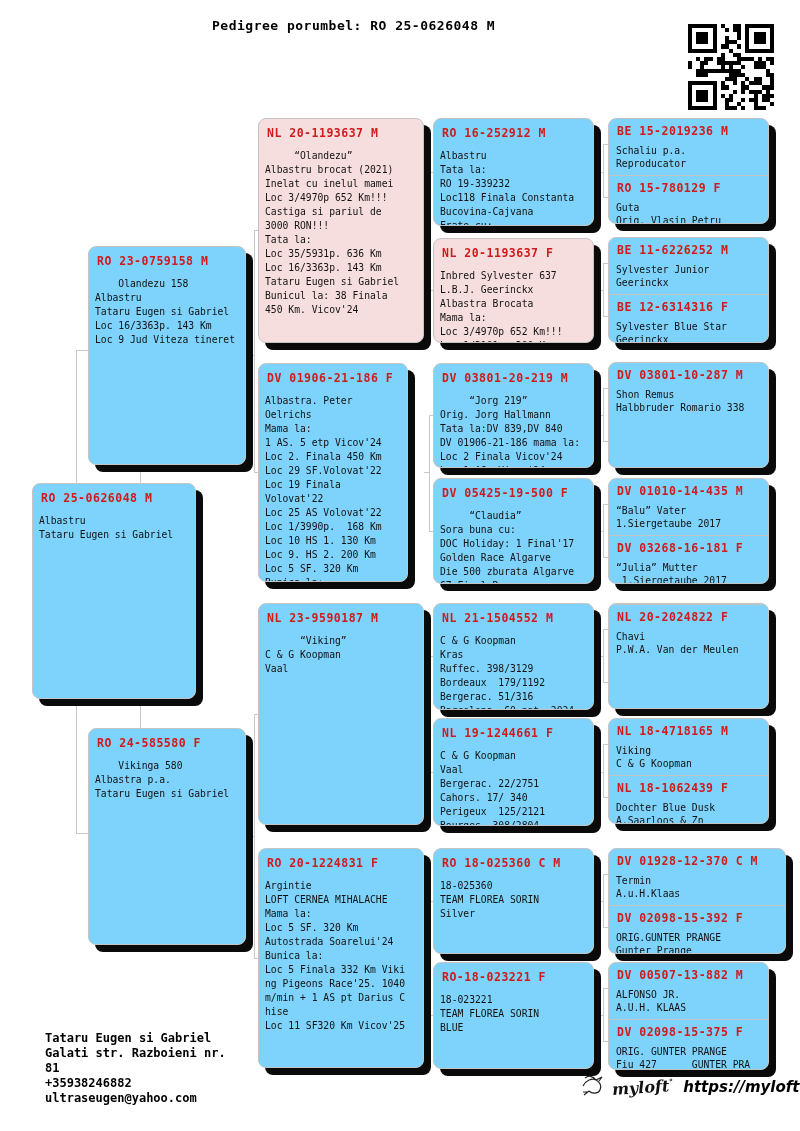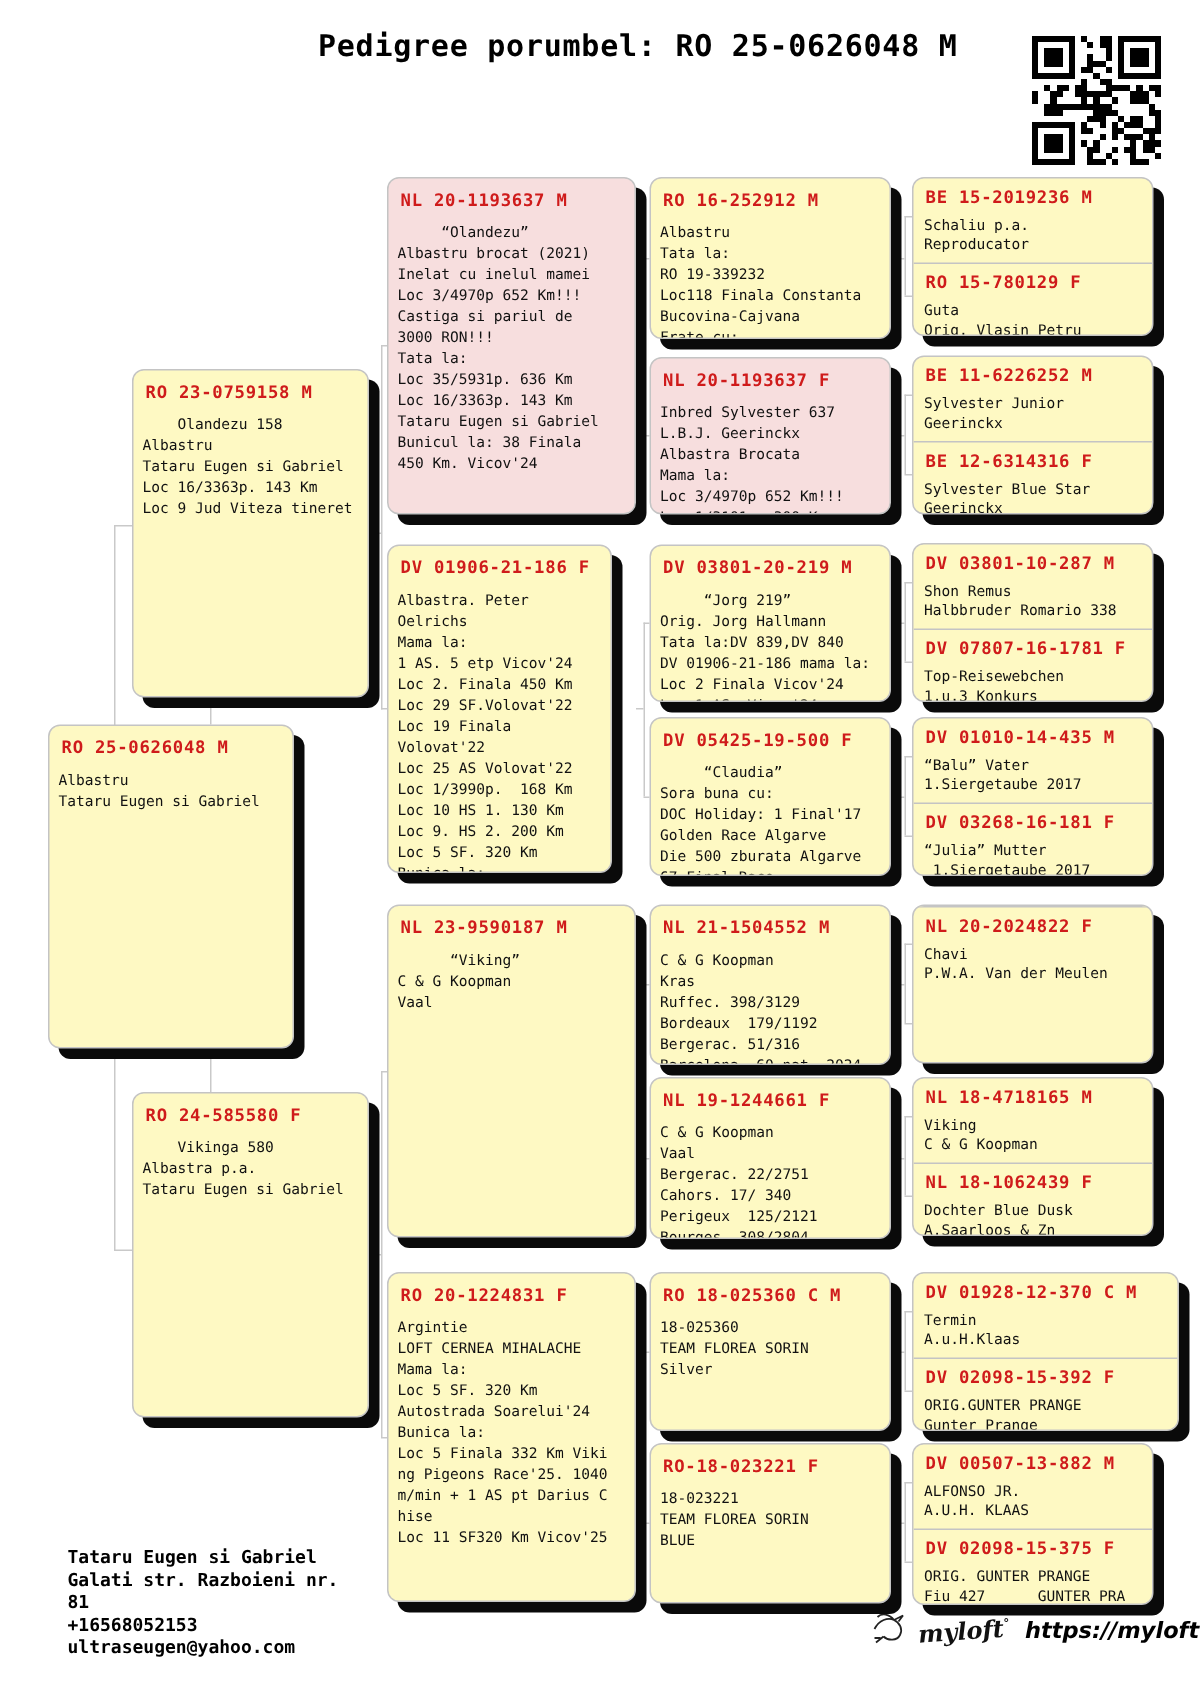--- a/index.html
+++ b/index.html
@@ -4,25 +4,25 @@
 <style>
   :root{
     --ring-red:#cf1b1b;
     --highlight:#f7dede;
     --line-gray:#c9c9c9;
     --shadow:#0a0a0a;
   }
   html,body{margin:0;padding:0;background:#fff;}
   #page{position:relative;width:800px;height:1131px;background:#fff;overflow:hidden;
         font-family:"DejaVu Sans Mono",monospace;color:#111;}
-  .title{position:absolute;left:212px;top:18px;font-size:20px;font-weight:bold;
+  .title{position:absolute;left:212px;top:18px;font-size:13px;font-weight:bold;
          letter-spacing:.5px;white-space:pre;color:#000;}
   #qr{position:absolute;left:688px;top:24px;width:86px;height:86px;}
   .connector{position:absolute;background:var(--line-gray);z-index:1;}
-  .box,.card{position:absolute;background:#fef9c3;border:1px solid #c4c4c4;border-radius:8px;
+  .box,.card{position:absolute;background:#7dd3fc;border:1px solid #c4c4c4;border-radius:8px;
        box-shadow:7px 7px 0 var(--shadow);box-sizing:border-box;overflow:hidden;z-index:2;}
   .box{padding:6px 6px;}
   .box.hl{background:var(--highlight);}
   .ring{color:var(--ring-red);font-weight:bold;font-size:11.5px;line-height:13px;
         letter-spacing:.5px;margin:2px 0 9px 2px;white-space:pre;}
   .ln{font-size:9.7px;line-height:14px;white-space:pre-wrap;word-break:break-word;}
   .card{display:flex;flex-direction:column;padding:0;}
   .half{flex:1;padding:5px 7px;}
   .half.second{border-top:1px solid #c4c4c4;}
   .half .ring{margin:1px 0 6px 1px;}
@@ -404,25 +404,20 @@
         <div class="ln">Sylvester Blue Star</div>
         <div class="ln">Geerinckx</div>
       </div>
     </div>
   <div class="card" style="left:608px;top:362px;width:161px;height:106px">
       <div class="half">
         <div class="ring">DV 03801-10-287 M</div>
         <div class="ln">Shon Remus</div>
         <div class="ln">Halbbruder Romario 338</div>
       </div>
-      <div class="half second">
-        <div class="ring">DV 07807-16-1781 F</div>
-        <div class="ln">Top-Reisewebchen</div>
-        <div class="ln">1.u.3 Konkurs</div>
-      </div>
     </div>
   <div class="card" style="left:608px;top:478px;width:161px;height:106px">
       <div class="half">
         <div class="ring">DV 01010-14-435 M</div>
         <div class="ln">“Balu” Vater</div>
         <div class="ln">1.Siergetaube 2017</div>
       </div>
       <div class="half second">
         <div class="ring">DV 03268-16-181 F</div>
         <div class="ln">“Julia” Mutter</div>
@@ -466,21 +461,21 @@
         <div class="ln">ALFONSO JR.</div>
         <div class="ln">A.U.H. KLAAS</div>
       </div>
       <div class="half second">
         <div class="ring">DV 02098-15-375 F</div>
         <div class="ln">ORIG. GUNTER PRANGE</div>
         <div class="ln">Fiu 427      GUNTER PRA</div>
       </div>
     </div>
 
-  <div class="contact"><div class="cl">Tataru Eugen si Gabriel</div><div class="cl">Galati str. Razboieni nr.</div><div class="cl">81</div><div class="cl">+16568052153</div><div class="cl">ultraseugen@yahoo.com</div></div>
+  <div class="contact"><div class="cl">Tataru Eugen si Gabriel</div><div class="cl">Galati str. Razboieni nr.</div><div class="cl">81</div><div class="cl">+35938246882</div><div class="cl">ultraseugen@yahoo.com</div></div>
 
   <div class="footer">
     <span>
       <svg width="26" height="26" viewBox="0 0 26 26">
         <path d="M3 14 C6 8 12 6 16 8 C13 4 8 3 5 6 M16 8 C20 10 22 14 20 18 C18 22 12 22 9 19 M9 19 L4 23 M7 20 L3 20 M16 8 L22 5 L19 9" stroke="#222" fill="none" stroke-width="1.2"></path>
       </svg>
     </span>
     <span class="brand"><span>myloft</span><sup>°</sup></span>
     <a class="url" href="#">https://myloft.ro</a>
   </div>

